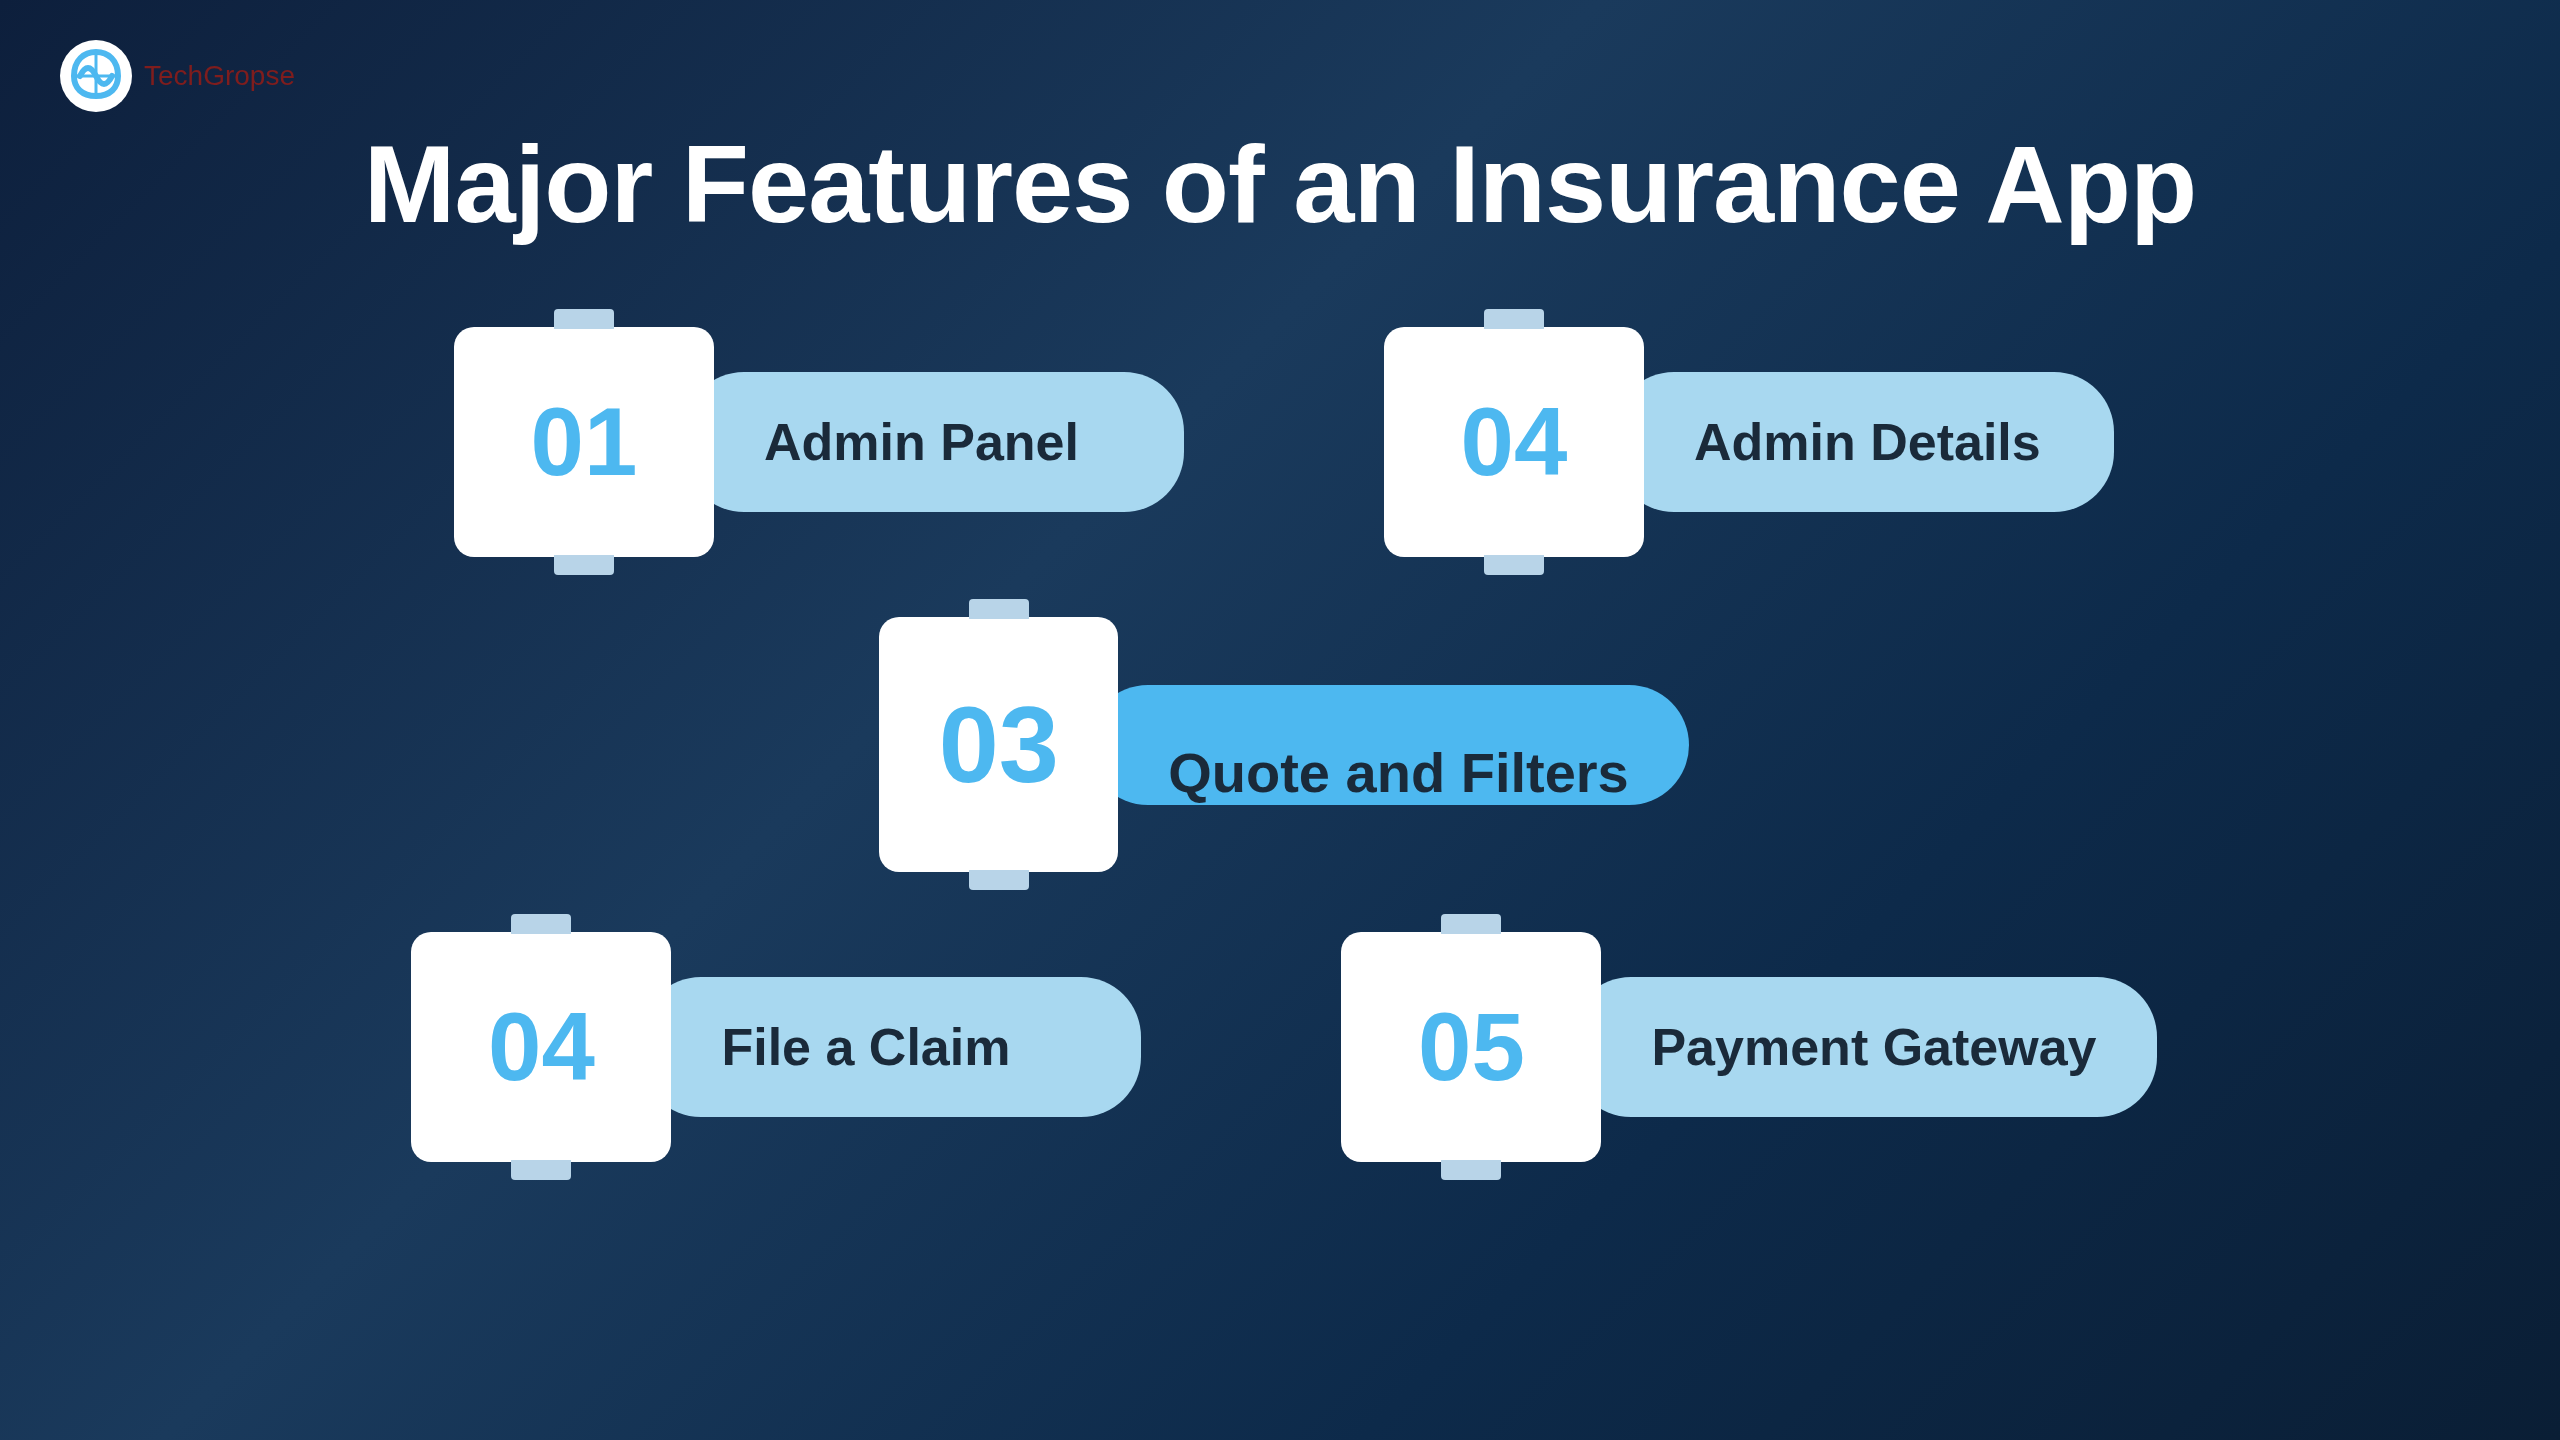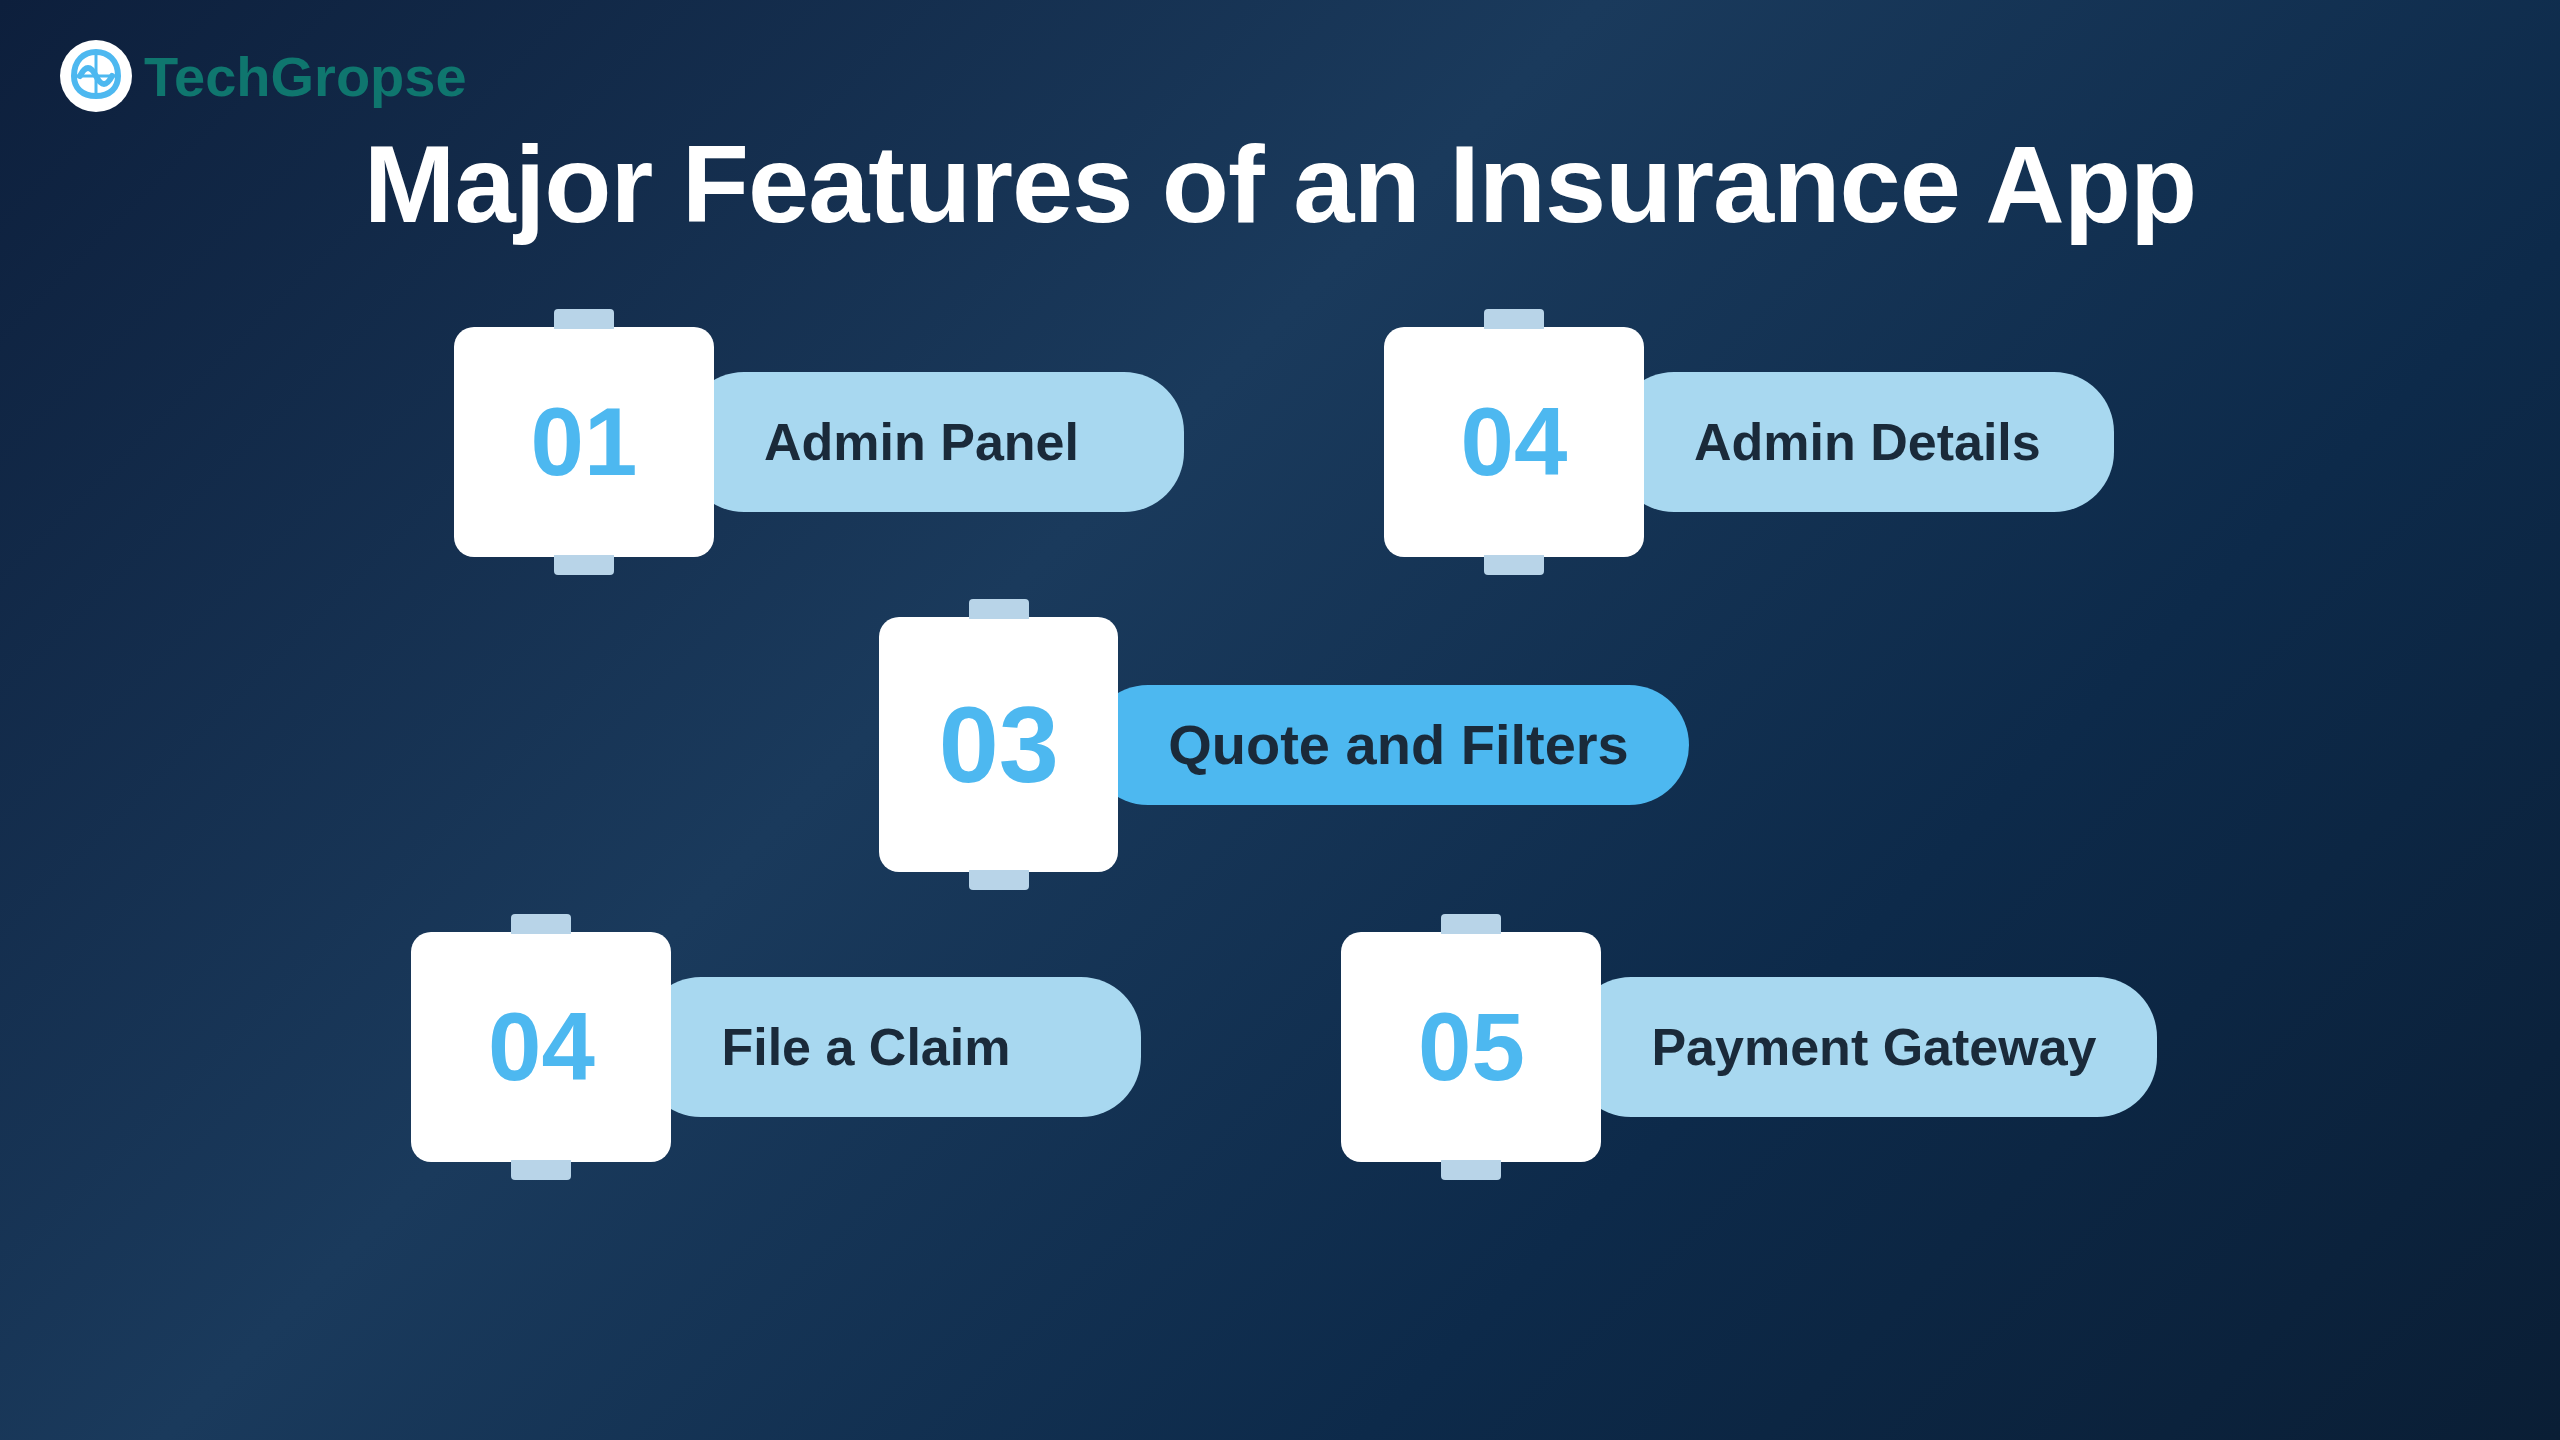--- a/index.html
+++ b/index.html
@@ -28,23 +28,23 @@
       align-items: center;
       gap: 12px;
     }
 
     .logo-icon {
       width: 72px;
       height: 72px;
     }
 
     .logo-text {
-      color: #0f766e;
-      font-size: 56px;
-      font-weight: 700;
+      color: #7f1d1d;
+      font-size: 28px;
+      font-weight: 400;
     }
 
     
     .main-title {
       color: white;
       font-size: 110px;
       font-weight: 900;
       text-align: center;
       margin-top: 120px;
       letter-spacing: -1px;
@@ -157,20 +157,21 @@
       height: 255px;
     }
 
     .feature-card.active .number-text {
       font-size: 108px;
     }
 
     .feature-card.active .label-pill {
       height: 120px;
       min-width: 560px;
+      align-items: flex-end;
     }
 
     .feature-card.active .label-text {
       font-size: 56px;
     }
   </style>
 </head>
 <body>
 
 <div class="logo-area">

